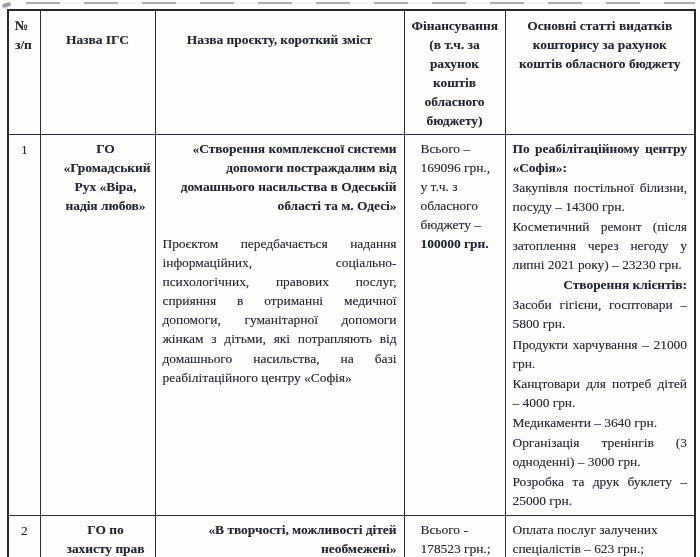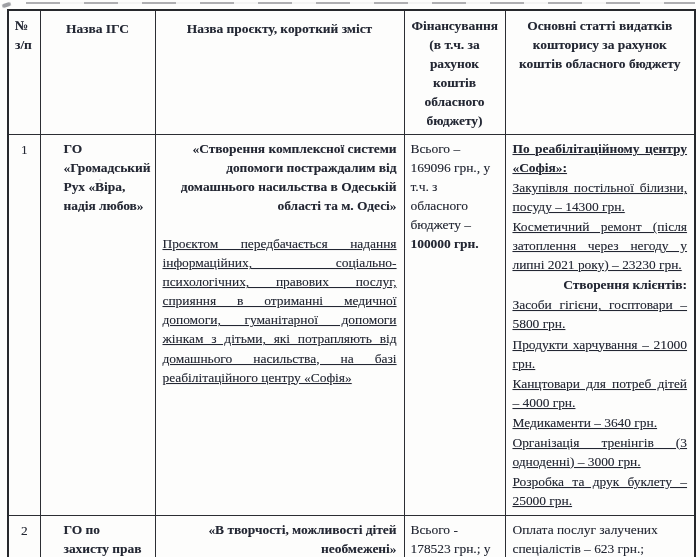--- a/index.html
+++ b/index.html
@@ -45,32 +45,32 @@
   col.c1{width:32px}col.c2{width:115px}col.c3{width:249px}col.c4{width:101px}col.c5{width:190px}
   th,td{
     border:1.5px solid #2c2e33;
     vertical-align:top;
     padding:4px 7px;
     text-shadow:0.2px 0.2px 0.3px rgba(30,34,48,.3);
   }
   thead tr{height:95px;}
   thead th{font-weight:bold;text-align:center;padding-top:5px;}
   th.h-num{text-align:left;padding-left:6px;padding-right:2px;}
-  th.h-igs,th.h-proj{padding-top:8px;}
+  th.h-igs,th.h-proj{padding-top:19px;}
   th.h-exp{}
   tr.row1{height:363px;}
   tr.row2 td{height:150px;}
   td.num{text-align:center;padding-top:5px;padding-left:2px;padding-right:2px;}
-  td.igs{font-weight:bold;padding-left:23px;}
+  td.igs{font-weight:bold;padding-left:23px;text-align:center;}
   p{margin:0;}
   .b{font-weight:bold;text-align:right;}
-  .just{text-align:justify;text-decoration:underline;}
+  .just{text-align:justify;}
   td.proj .title{margin-bottom:19px;}
   td.exp p{margin-bottom:1px;}
-  td.fin{padding-left:6px;}
+  td.fin{padding-left:16px;}
 </style>
 </head>
 <body>
 
 <div class="sheet">
   <div class="top-line"></div>
   <div class="corner-mark"></div>
   <div class="smudge"></div>
 
   <table class="grants">

